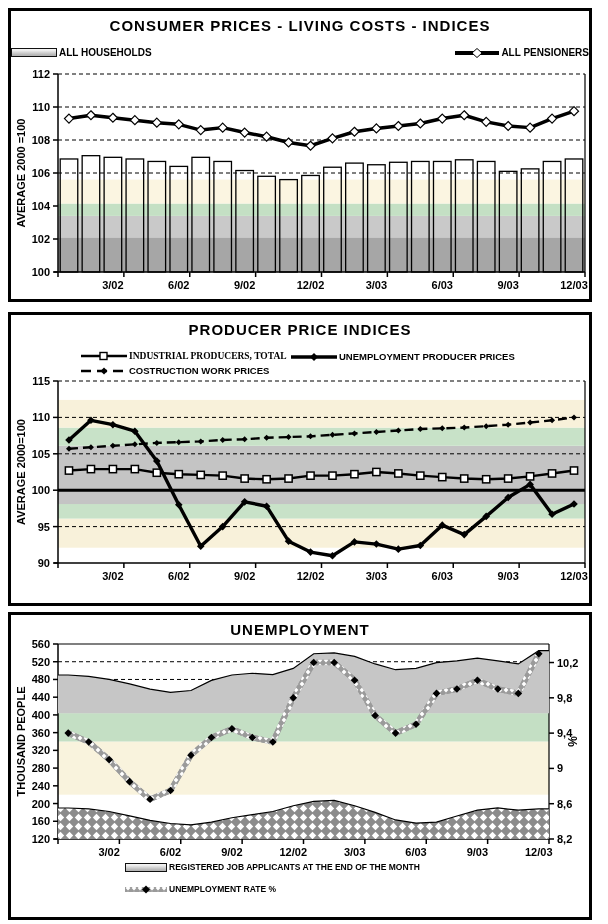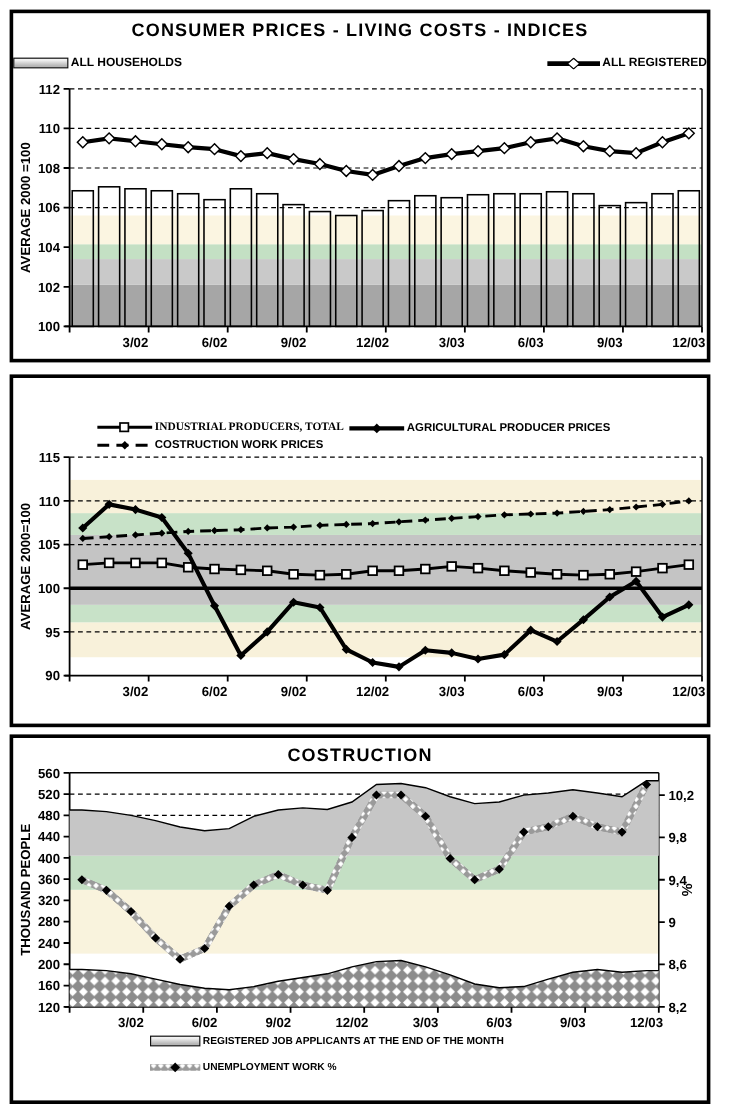--- a/index.html
+++ b/index.html
@@ -34,21 +34,21 @@
     <div class="legend1">
       <span class="leg-item">
         <span class="sw-bar"></span>
         <span>ALL HOUSEHOLDS</span>
       </span>
       <span class="leg-item">
         <svg width="44" height="10">
           <line x1="0" y1="5" x2="44" y2="5" stroke="#000" stroke-width="4"></line>
           <path d="M22 0.5 L27 5 L22 9.5 L17 5 Z" fill="#fff" stroke="#000"></path>
         </svg>
-        <span>ALL REGISTERED</span>
+        <span>ALL PENSIONERS</span>
       </span>
     </div>
     <svg class="plot" id="plot0" width="578" height="288">
         <rect x="47" y="226.35000000000008" width="527" height="34.64999999999992" fill="#a6a6a6"></rect>
         <rect x="47" y="204.8999999999999" width="527" height="21.450000000000188" fill="#c9c9c9"></rect>
         <rect x="47" y="192.52499999999992" width="527" height="12.374999999999972" fill="#c4e0c4"></rect>
         <rect x="47" y="168.60000000000008" width="527" height="23.92499999999984" fill="#fbf5e1"></rect>
         <line x1="47" x2="574" y1="162" y2="162" stroke="#000" stroke-width="1" stroke-dasharray="4 3"></line>
         <line x1="47" x2="574" y1="129" y2="129" stroke="#000" stroke-width="1" stroke-dasharray="4 3"></line>
         <line x1="47" x2="574" y1="96" y2="96" stroke="#000" stroke-width="1" stroke-dasharray="4 3"></line>
@@ -134,33 +134,34 @@
         <path d="M453.22916666666663 99.75L457.72916666666663 104.25L453.22916666666663 108.75L448.72916666666663 104.25Z" fill="#fff" stroke="#000" stroke-width="1.2"></path>
         <path d="M475.1875 106.35000000000008L479.6875 110.85000000000008L475.1875 115.35000000000008L470.6875 110.85000000000008Z" fill="#fff" stroke="#000" stroke-width="1.2"></path>
         <path d="M497.1458333333333 110.47500000000011L501.6458333333333 114.97500000000011L497.1458333333333 119.47500000000011L492.6458333333333 114.97500000000011Z" fill="#fff" stroke="#000" stroke-width="1.2"></path>
         <path d="M519.1041666666666 112.125L523.6041666666666 116.625L519.1041666666666 121.125L514.6041666666666 116.625Z" fill="#fff" stroke="#000" stroke-width="1.2"></path>
         <path d="M541.0625 103.05000000000004L545.5625 107.55000000000004L541.0625 112.05000000000004L536.5625 107.55000000000004Z" fill="#fff" stroke="#000" stroke-width="1.2"></path>
         <path d="M563.0208333333333 95.625L567.5208333333333 100.125L563.0208333333333 104.625L558.5208333333333 100.125Z" fill="#fff" stroke="#000" stroke-width="1.2"></path>
       </svg>
   </section>
 
   <section class="chart-box" id="box1">
+    <h2 class="chart-title">PRODUCER PRICE INDICES</h2>
     <span class="leg-item leg-abs" id="leg-ind">
       <svg width="46" height="10">
         <line x1="0" y1="5" x2="46" y2="5" stroke="#000" stroke-width="2.5"></line>
         <rect x="19" y="1.5" width="7" height="7" fill="#fff" stroke="#000" stroke-width="1.4"></rect>
       </svg>
       <span>INDUSTRIAL PRODUCERS, TOTAL</span>
     </span>
     <span class="leg-item leg-abs" id="leg-agr">
       <svg width="46" height="10">
         <line x1="0" y1="5" x2="46" y2="5" stroke="#000" stroke-width="3.5"></line>
         <path d="M23 1 L27 5 L23 9 L19 5 Z" fill="#000"></path>
       </svg>
-      <span>AGRICULTURAL PRODUCER PRICES</span>
+      <span>UNEMPLOYMENT PRODUCER PRICES</span>
     </span>
     <span class="leg-item leg-abs" id="leg-con">
       <svg width="46" height="10">
         <line x1="0" y1="5" x2="46" y2="5" stroke="#000" stroke-width="2.5" stroke-dasharray="10 6"></line>
         <path d="M23 1.5 L26.5 5 L23 8.5 L19.5 5 Z" fill="#000"></path>
       </svg>
       <span>COSTRUCTION WORK PRICES</span>
     </span>
     <svg class="plot" id="plot1" width="578" height="288">
         <rect x="47" y="203.59200000000004" width="527" height="29.120000000000005" fill="#f8f1da"></rect>
@@ -278,21 +279,21 @@
         <path d="M453.22916666666663 215.80799999999994L457.02916666666664 219.60799999999995L453.22916666666663 223.40799999999996L449.4291666666666 219.60799999999995Z" fill="#000"></path>
         <path d="M475.1875 197.60799999999995L478.9875 201.40799999999996L475.1875 205.20799999999997L471.3875 201.40799999999996Z" fill="#000"></path>
         <path d="M497.1458333333333 178.68L500.9458333333333 182.48000000000002L497.1458333333333 186.28000000000003L493.3458333333333 182.48000000000002Z" fill="#000"></path>
         <path d="M519.1041666666666 165.57600000000002L522.9041666666666 169.37600000000003L519.1041666666666 173.17600000000004L515.3041666666667 169.37600000000003Z" fill="#000"></path>
         <path d="M541.0625 195.42399999999998L544.8625 199.224L541.0625 203.024L537.2625 199.224Z" fill="#000"></path>
         <path d="M563.0208333333333 185.23200000000003L566.8208333333332 189.03200000000004L563.0208333333333 192.83200000000005L559.2208333333333 189.03200000000004Z" fill="#000"></path>
       </svg>
   </section>
 
   <section class="chart-box" id="box2">
-    <h2 class="chart-title">COSTRUCTION</h2>
+    <h2 class="chart-title">UNEMPLOYMENT</h2>
     <svg class="plot" id="plot2" width="578" height="302">
       <defs>
         <pattern id="diamondPat" width="9" height="9" patternUnits="userSpaceOnUse">
           <rect width="9" height="9" fill="#8c8c8c"></rect>
           <path d="M4.5 0.8 L8.2 4.5 L4.5 8.2 L0.8 4.5 Z" fill="#ffffff"></path>
         </pattern>
         <pattern id="ropePat" width="6" height="6" patternUnits="userSpaceOnUse">
           <rect width="6" height="6" fill="#9a9a9a"></rect>
           <path d="M3 0.6 L5.4 3 L3 5.4 L0.6 3 Z" fill="#ffffff"></path>
         </pattern>
@@ -395,18 +396,18 @@
       <span class="leg-item">
         <span class="sw-bar" style="width:40px"></span>
         <span>REGISTERED JOB APPLICANTS AT THE END OF THE MONTH</span>
       </span>
       <span class="leg-item">
         <svg width="42" height="9">
           <line x1="0" y1="4.5" x2="42" y2="4.5" stroke="#9a9a9a" stroke-width="5"></line>
           <line x1="0" y1="4.5" x2="42" y2="4.5" stroke="url(#ropePat)" stroke-width="5"></line>
           <path d="M21 0.5 L25 4.5 L21 8.5 L17 4.5 Z" fill="#000"></path>
         </svg>
-        <span>UNEMPLOYMENT WORK  %</span>
+        <span>UNEMPLOYMENT RATE  %</span>
       </span>
     </div>
   </section>
 
 </div>
 
 </body></html>

